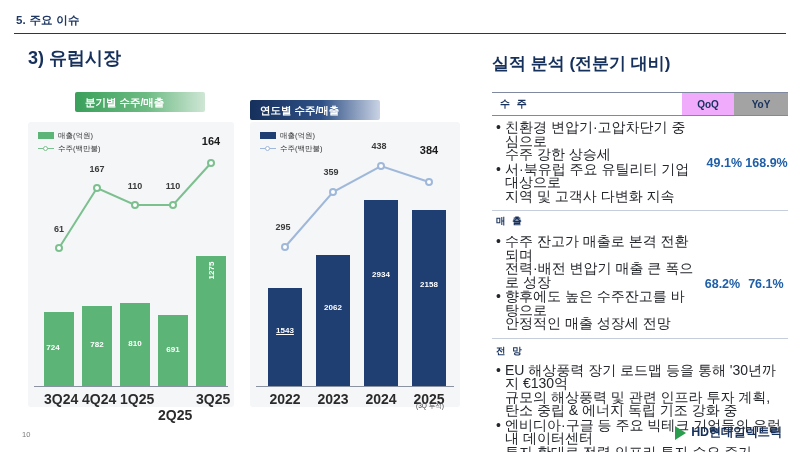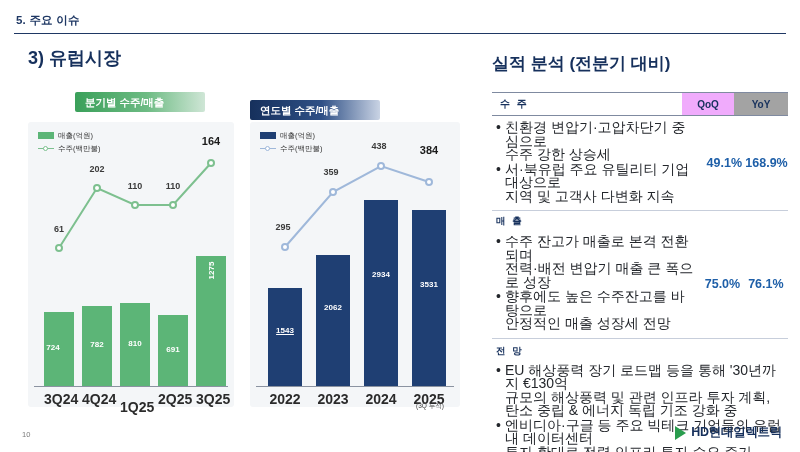--- a/index.html
+++ b/index.html
@@ -319,29 +319,29 @@
   <svg width="206" height="285" style="position:absolute; left:28px; top:122px;">
     <polyline points="31,126 69,66 107,83 145,83 183,41" fill="none" stroke="#7dc08f" stroke-width="2"></polyline>
   </svg>
   <div class="dot dot-green" style="left:55px;  top:244px;"></div>
   <div class="dot dot-green" style="left:93px;  top:184px;"></div>
   <div class="dot dot-green" style="left:131px; top:201px;"></div>
   <div class="dot dot-green" style="left:169px; top:201px;"></div>
   <div class="dot dot-green" style="left:207px; top:159px;"></div>
 
   <div class="point-label" style="left:44px;  top:224px; width:30px;">61</div>
-  <div class="point-label" style="left:82px;  top:164px; width:30px;">202</div>
+  <div class="point-label" style="left:82px;  top:164px; width:30px;">167</div>
   <div class="point-label" style="left:120px; top:181px; width:30px;">110</div>
   <div class="point-label" style="left:158px; top:181px; width:30px;">110</div>
   <div class="point-label big" style="left:194px; top:135px; width:34px;">164</div>
 
   <div class="cat-label" style="left:44px;  top:391px; width:30px;">3Q24</div>
   <div class="cat-label" style="left:82px;  top:391px; width:30px;">4Q24</div>
-  <div class="cat-label" style="left:120px; top:391px; width:30px;margin-top:8px;">1Q25</div>
-  <div class="cat-label" style="left:158px; top:391px; width:30px;">2Q25</div>
+  <div class="cat-label" style="left:120px; top:391px; width:30px;">1Q25</div>
+  <div class="cat-label" style="left:158px; top:407px; width:30px;">2Q25</div>
   <div class="cat-label" style="left:196px; top:391px; width:30px;">3Q25</div>
 
   <div class="chart-badge badge-navy" style="left:250px; top:100px; width:110px;">연도별 수주/매출</div>
   <div class="chart-panel" style="left:250px; top:122px; width:210px; height:285px;"></div>
 
   <div class="legend" style="left:260px; top:130px;">
     <div class="legend-row">
       <span class="legend-swatch" style="background:#1f3f73;"></span>
       <span>매출(억원)</span>
     </div>
@@ -354,21 +354,21 @@
   <div class="axis-line" style="left:256px; top:386px; width:198px; height:1px;"></div>
 
   <div class="bar bar-navy" style="left:268px; top:288px; width:34px; height:98px;"></div>
   <div class="bar bar-navy" style="left:316px; top:255px; width:34px; height:131px;"></div>
   <div class="bar bar-navy" style="left:364px; top:200px; width:34px; height:186px;"></div>
   <div class="bar bar-navy" style="left:412px; top:210px; width:34px; height:176px;"></div>
 
   <div class="bar-label" style="left:268px; top:326px; width:34px;text-decoration:underline;">1543</div>
   <div class="bar-label" style="left:316px; top:303px; width:34px;">2062</div>
   <div class="bar-label" style="left:364px; top:270px; width:34px;">2934</div>
-  <div class="bar-label" style="left:412px; top:280px; width:34px;">3531</div>
+  <div class="bar-label" style="left:412px; top:280px; width:34px;">2158</div>
 
   <svg width="210" height="285" style="position:absolute; left:250px; top:122px;">
     <polyline points="35,125 83,70 131,44 179,60" fill="none" stroke="#9fb8da" stroke-width="2"></polyline>
   </svg>
   <div class="dot dot-navy" style="left:281px; top:243px;"></div>
   <div class="dot dot-navy" style="left:329px; top:188px;"></div>
   <div class="dot dot-navy" style="left:377px; top:162px;"></div>
   <div class="dot dot-navy" style="left:425px; top:178px;"></div>
 
   <div class="point-label" style="left:266px; top:222px; width:34px;">295</div>
@@ -412,21 +412,21 @@
 
     <div class="sect">
       <div class="sect-body">
         <ul class="bullets">
           <li style="white-space:pre-line;">수주 잔고가 매출로 본격 전환되며
    전력·배전 변압기 매출 큰 폭으로 성장</li>
           <li style="white-space:pre-line;">향후에도 높은 수주잔고를 바탕으로
    안정적인 매출 성장세 전망</li>
         </ul>
       </div>
-      <div class="cellnum">75.0%</div>
+      <div class="cellnum">68.2%</div>
       <div class="cellnum w2">76.1%</div>
     </div>
 
     <div class="sect-label" style="padding-top:6px;">전 망</div>
     <div class="fullrow">
       <ul class="bullets">
         <li style="white-space:pre-line;">EU 해상풍력 장기 로드맵 등을 통해 '30년까지 €130억
    규모의 해상풍력 및 관련 인프라 투자 계획,
    탄소 중립 &amp; 에너지 독립 기조 강화 중</li>
         <li style="white-space:pre-line;">엔비디아·구글 등 주요 빅테크 기업들의 유럽 내 데이터센터

